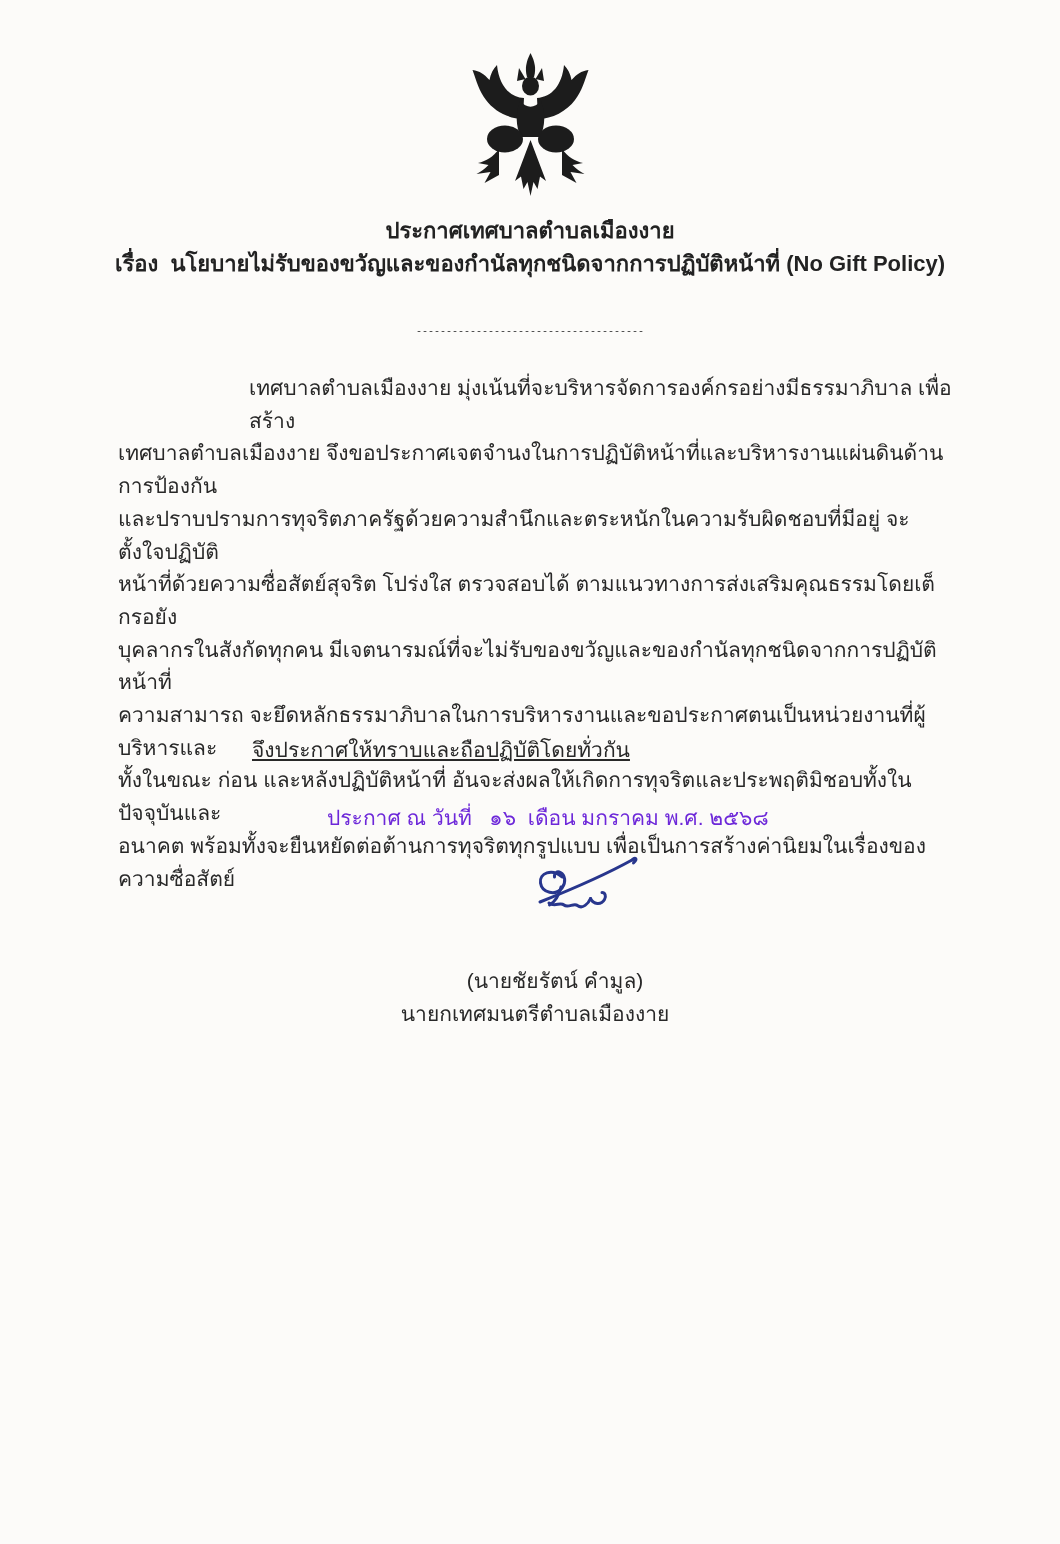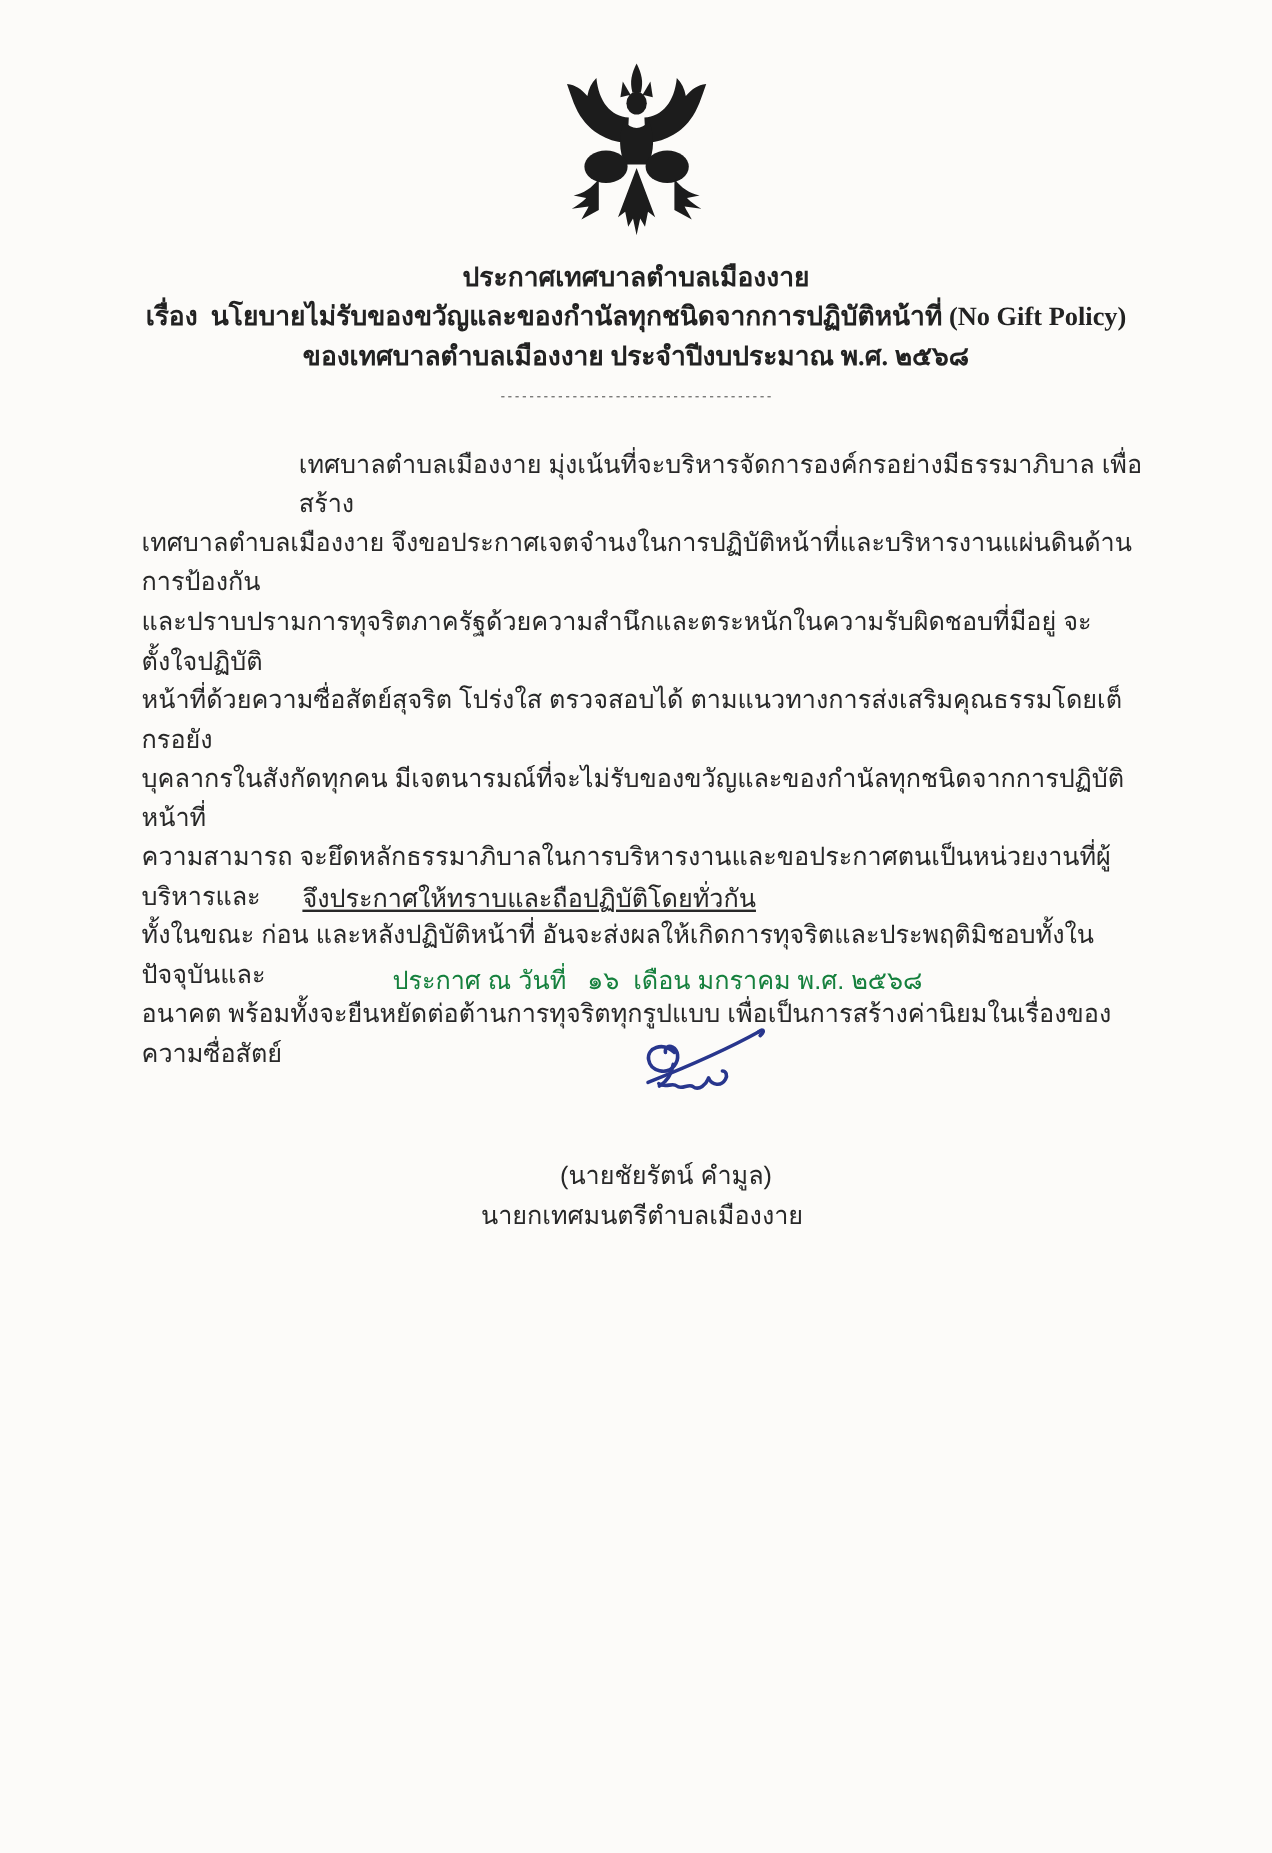--- a/index.html
+++ b/index.html
@@ -30,21 +30,21 @@
     position: absolute;
     top: 214px;
     left: 0;
     width: 100%;
     text-align: center;
     font-weight: 700;
     font-size: 22px;
     line-height: 33px;
     color: #222;
   }
-  .doc-header .hline { width: 100%; font-family: Liberation Serif, serif; }
+  .doc-header .hline { width: 100%; }
 
   .divider {
     position: absolute;
     top: 326px;
     left: 0;
     width: 100%;
     text-align: center;
     font-family: "Liberation Mono", "DejaVu Sans Mono", monospace;
     font-size: 10px;
     letter-spacing: 0px;
@@ -72,21 +72,21 @@
     color: #282828;
     text-decoration: underline;
   }
 
   .date-line {
     position: absolute;
     top: 801px;
     left: 327px;
     font-size: 21px;
     line-height: 33px;
-    color: #15803d;
+    color: #6d28d9;
     text-align: center;
   }
 
   .signature-wrap {
     position: absolute;
     top: 850px;
     left: 520px;
   }
 
   .signatory {
@@ -130,21 +130,20 @@
 
       <path d="M94 97 C100 105 106.5 109 115 111 L104.5 113 C108.5 117 111.5 119 116.5 122 L102.5 120 C104.5 124 106.5 127 108.5 131 L94 123 Z"></path>
 
       <path d="M62.5 88 L47 129 L53 124.5 L55.5 137 L59.5 130 L62.5 144 L65.5 130 L69.5 137 L72 124.5 L78 129 Z"></path>
     </svg>
   </div>
 
   <div class="doc-header">
     <div class="hline" data-bind="document.header.line1">ประกาศเทศบาลตำบลเมืองงาย</div>
     <div class="hline" data-bind="document.header.line2">เรื่อง  นโยบายไม่รับของขวัญและของกำนัลทุกชนิดจากการปฏิบัติหน้าที่ (No Gift Policy)</div>
-    <div class="hline" data-bind="document.header.line3">ของเทศบาลตำบลเมืองงาย ประจำปีงบประมาณ พ.ศ. ๒๕๖๘</div>
   </div>
 
   <div class="divider" data-bind="document.header.divider">--------------------------------------</div>
 
   <div class="body-paragraph">
     <div class="pline indent" data-bind="document.body.lines.0">เทศบาลตำบลเมืองงาย มุ่งเน้นที่จะบริหารจัดการองค์กรอย่างมีธรรมาภิบาล เพื่อสร้าง</div>
     <div class="pline" data-bind="document.body.lines.2">เทศบาลตำบลเมืองงาย จึงขอประกาศเจตจำนงในการปฏิบัติหน้าที่และบริหารงานแผ่นดินด้านการป้องกัน</div>
     <div class="pline" data-bind="document.body.lines.3">และปราบปรามการทุจริตภาครัฐด้วยความสำนึกและตระหนักในความรับผิดชอบที่มีอยู่ จะตั้งใจปฏิบัติ</div>
     <div class="pline" data-bind="document.body.lines.4">หน้าที่ด้วยความซื่อสัตย์สุจริต โปร่งใส ตรวจสอบได้ ตามแนวทางการส่งเสริมคุณธรรมโดยเต็กรอยัง</div>
     <div class="pline" data-bind="document.body.lines.6">บุคลากรในสังกัดทุกคน มีเจตนารมณ์ที่จะไม่รับของขวัญและของกำนัลทุกชนิดจากการปฏิบัติหน้าที่</div>

